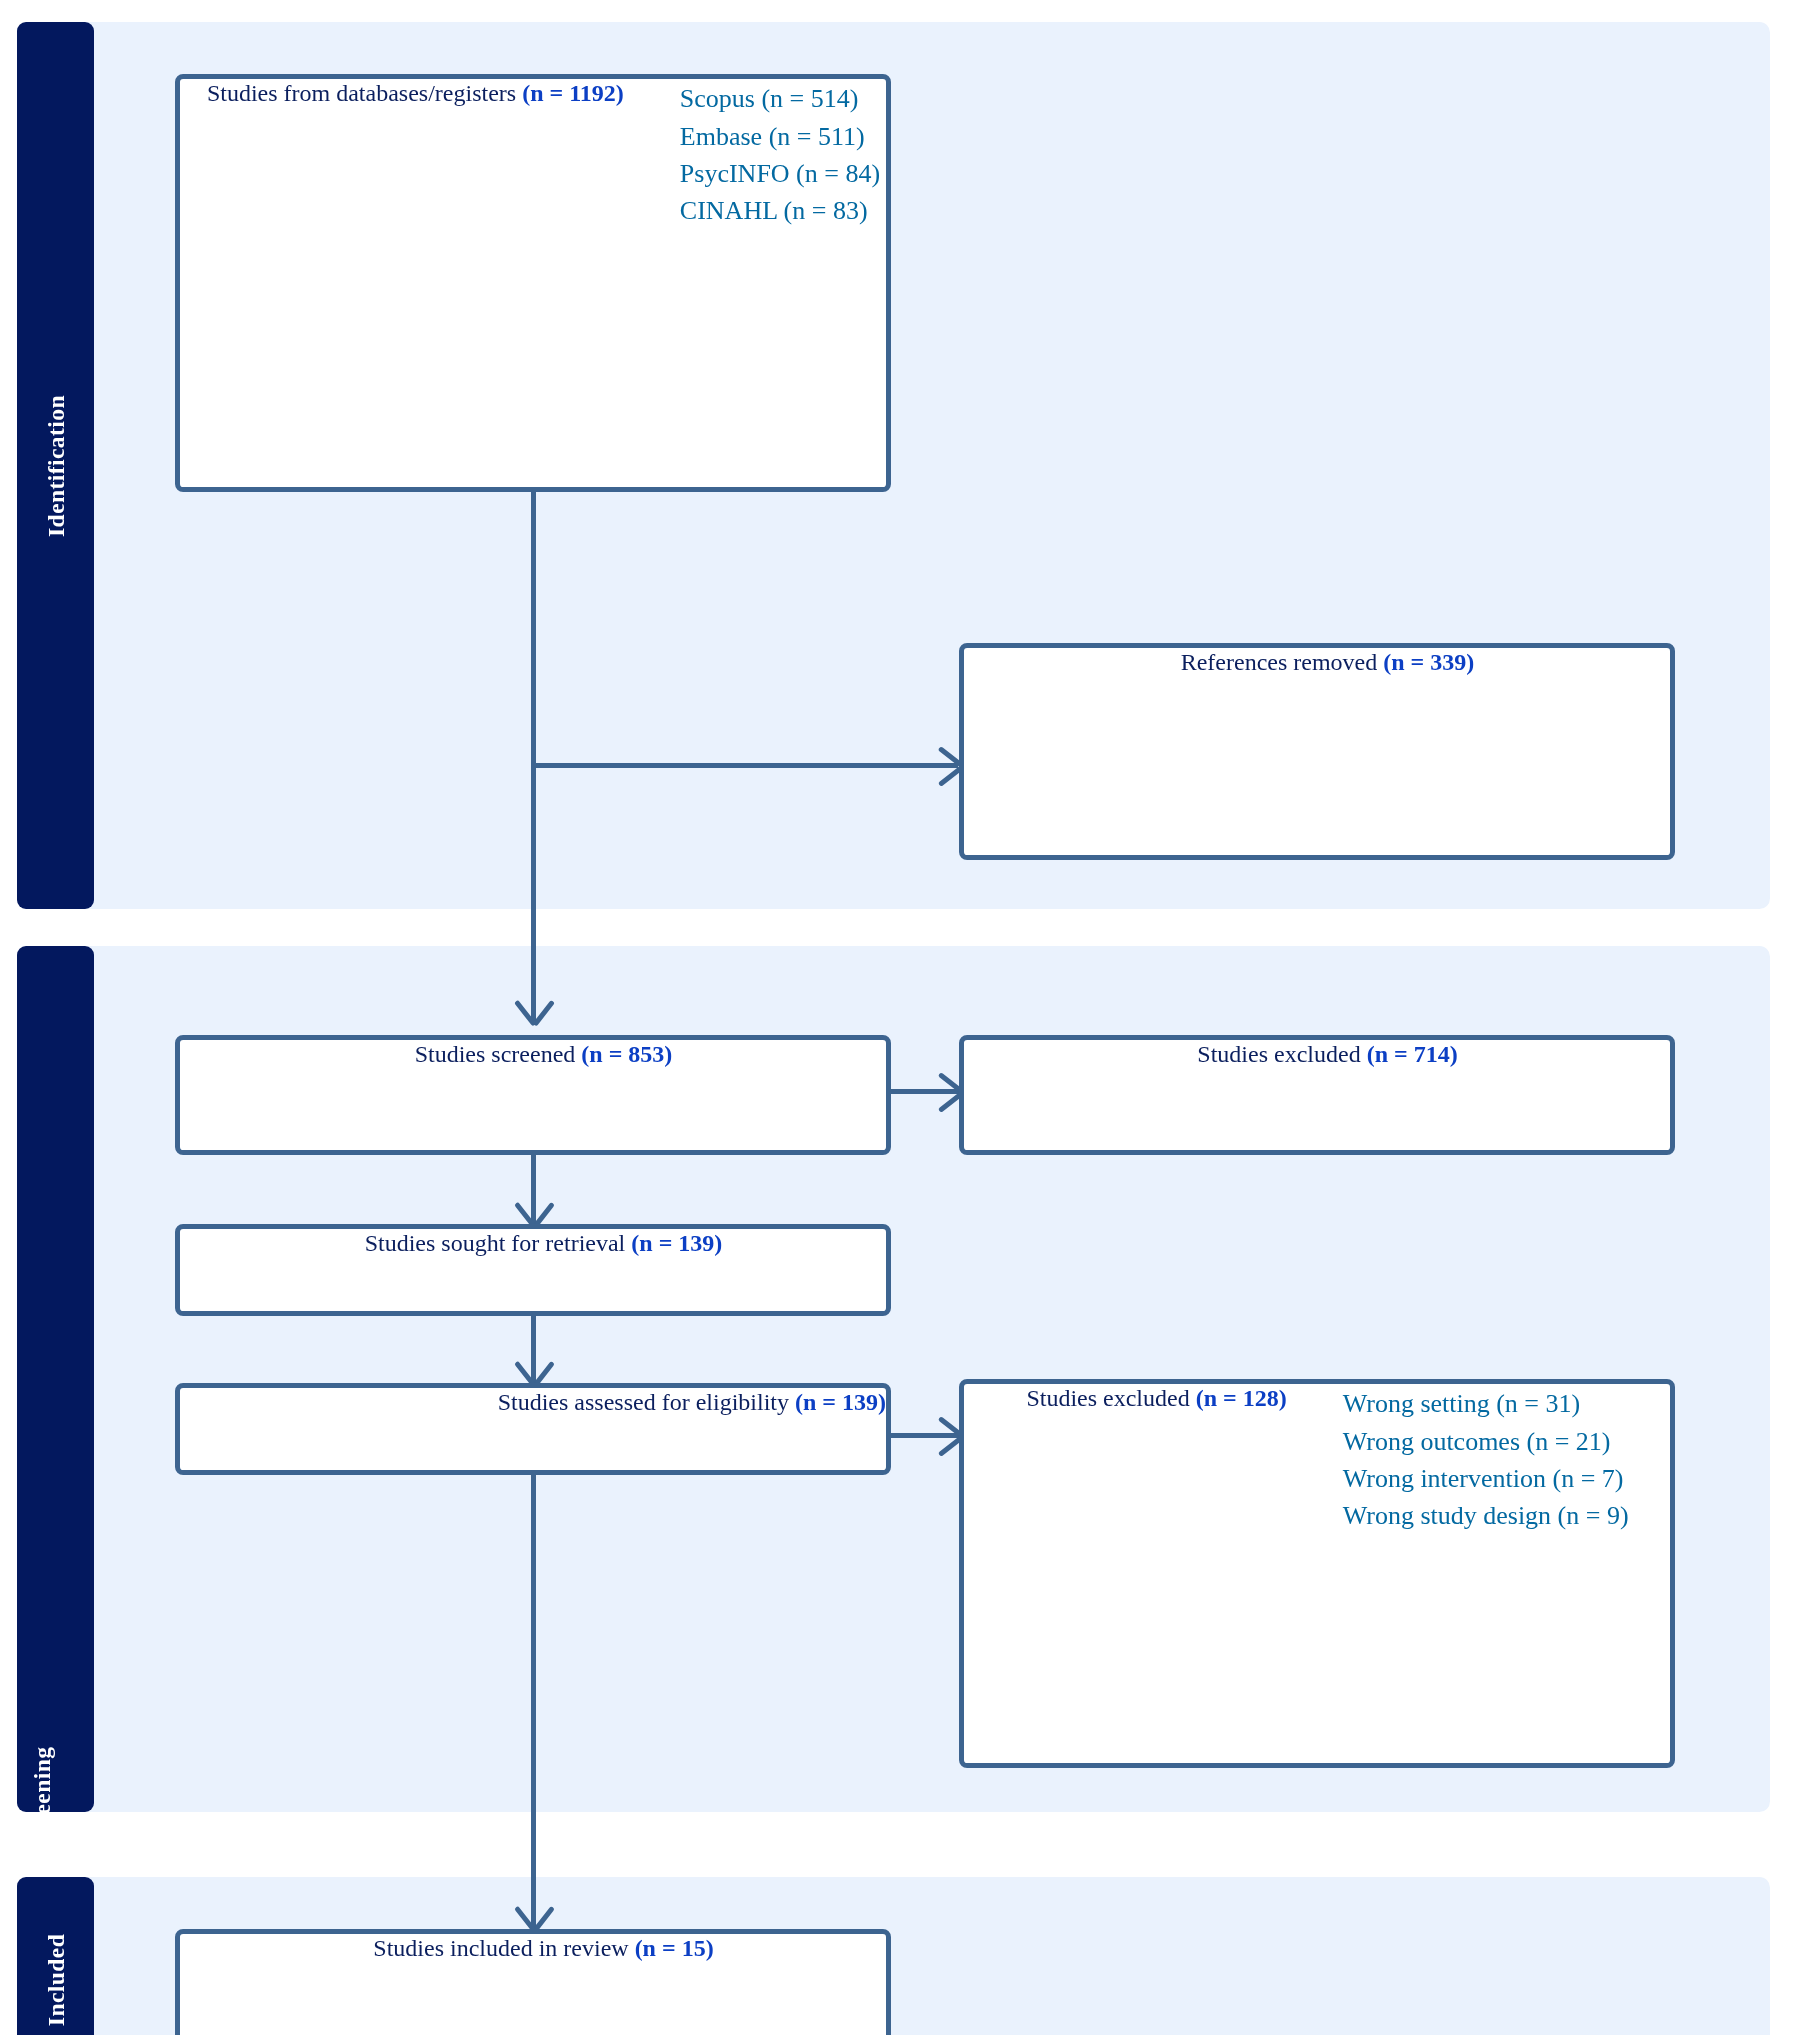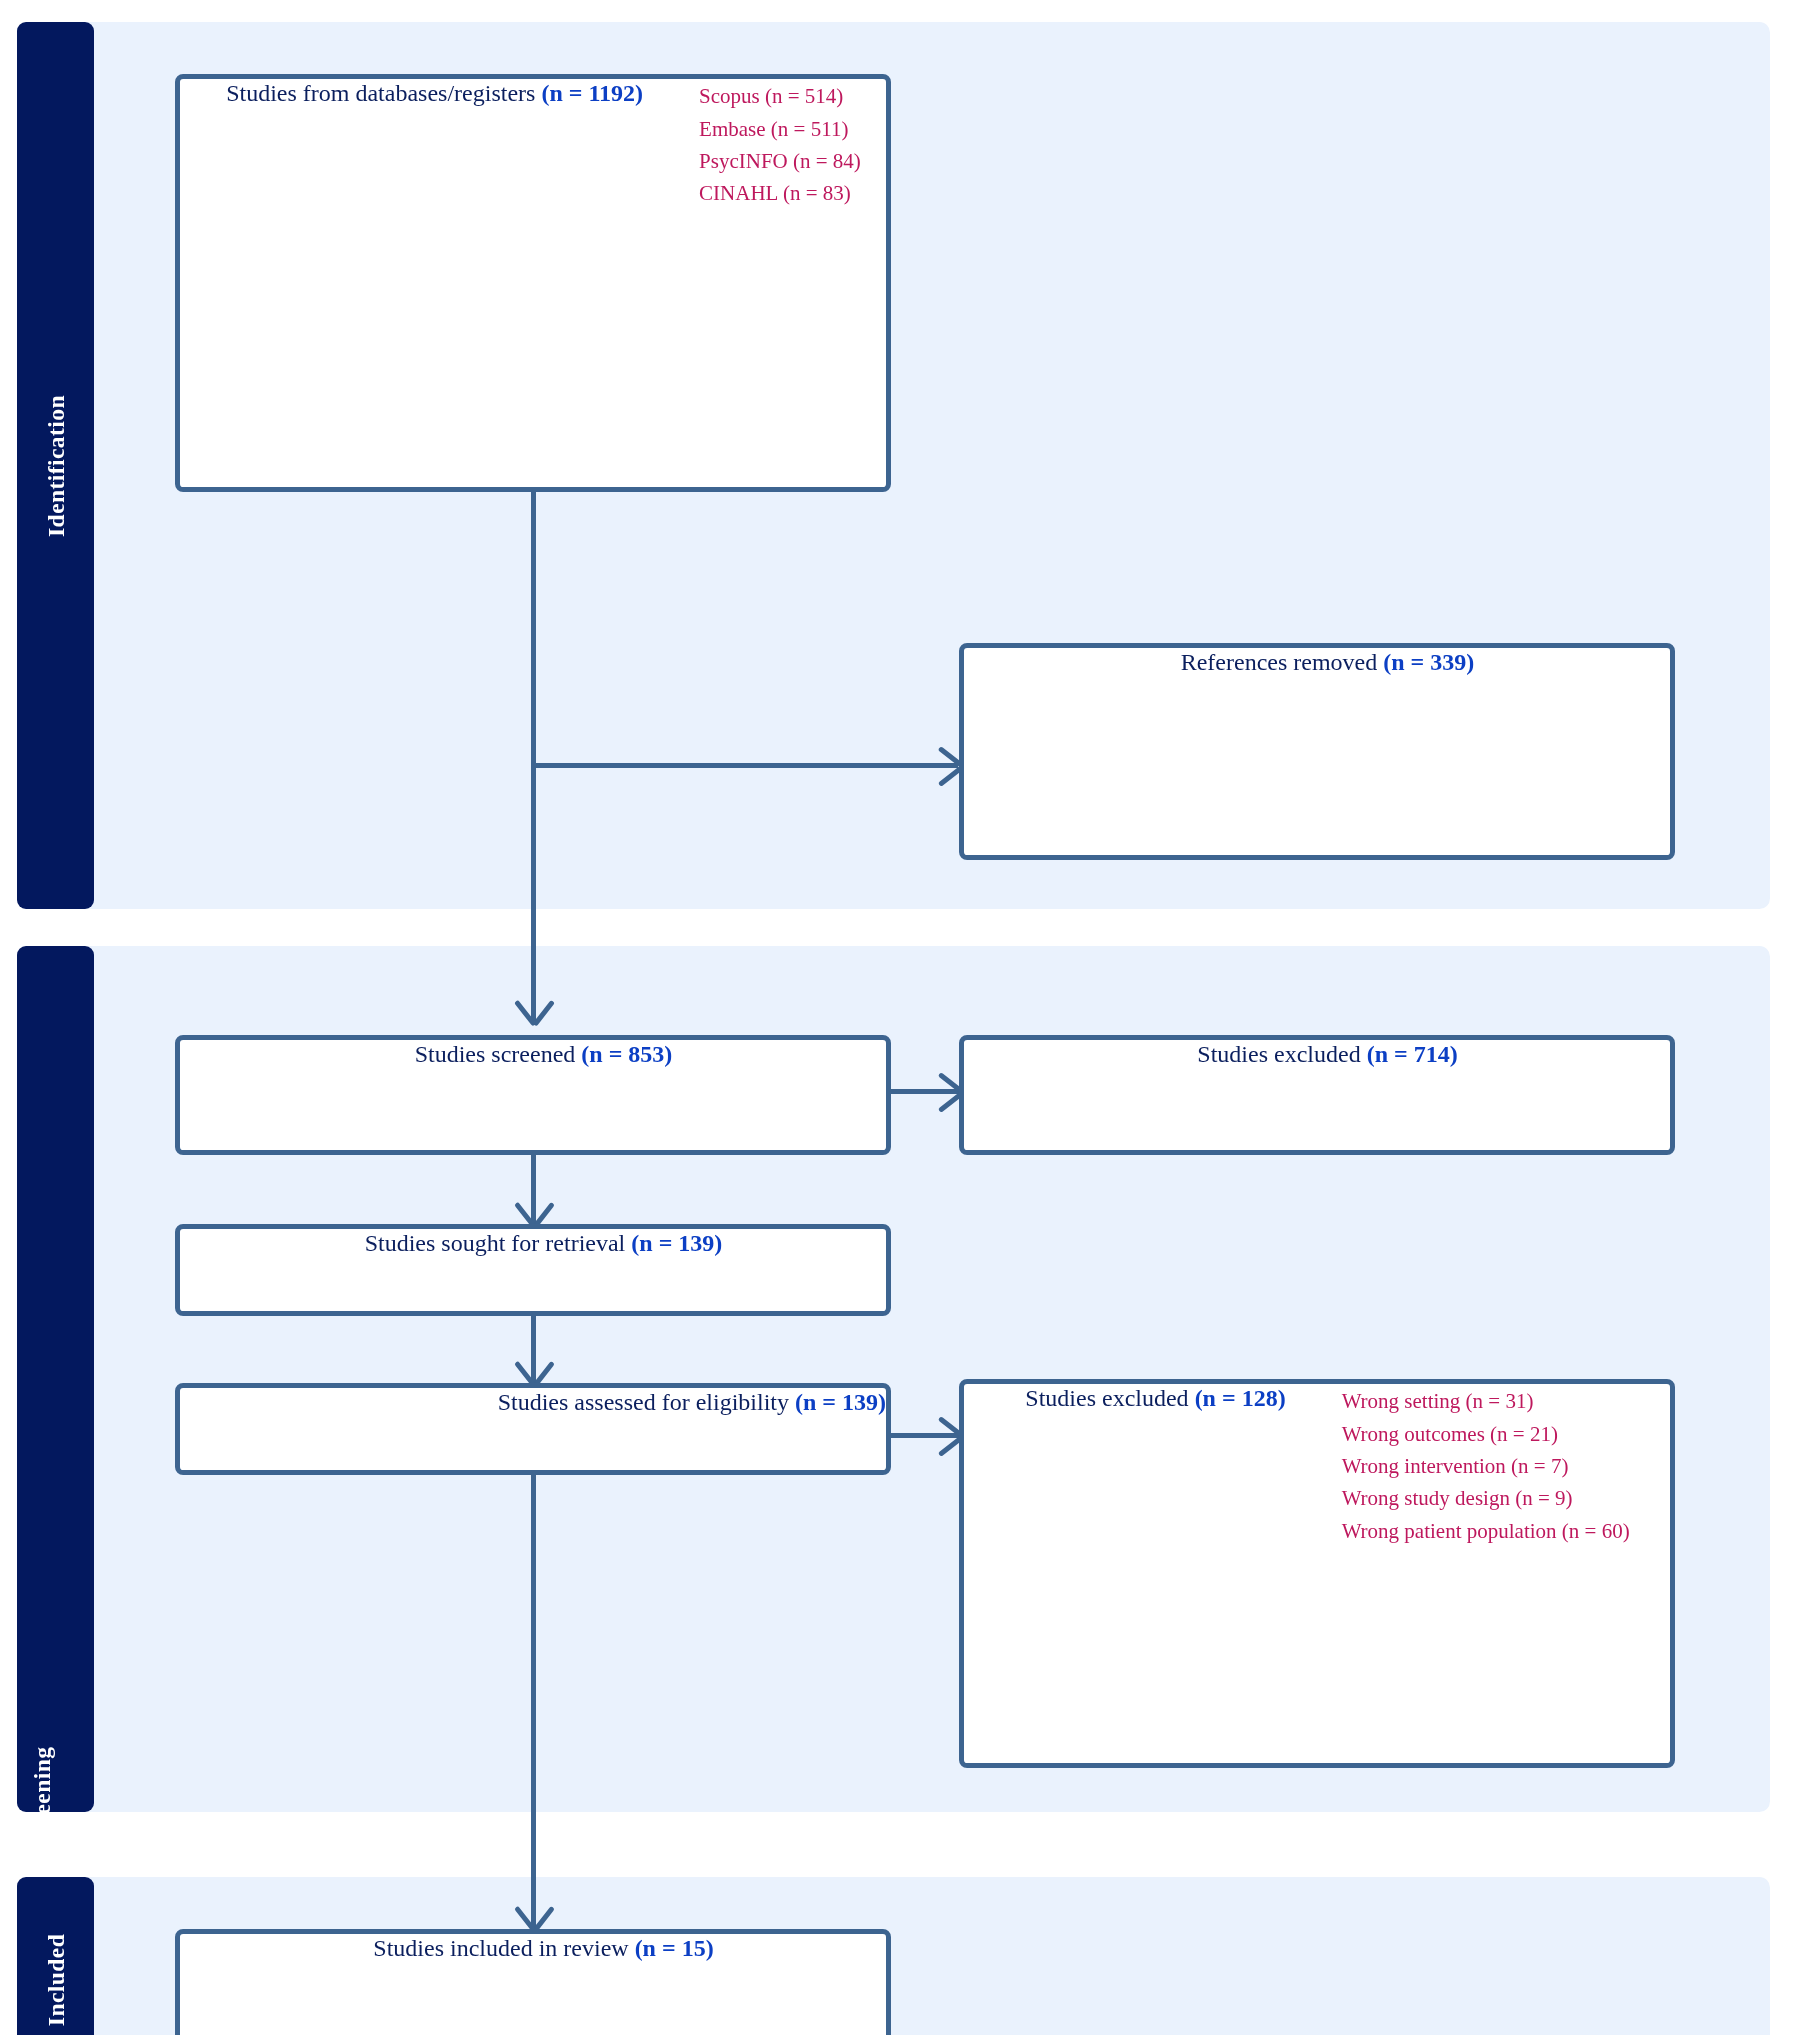--- a/index.html
+++ b/index.html
@@ -70,22 +70,22 @@
     white-space: nowrap;
   }
   .box-title .count {
     color: #0c3fc4;
     font-weight: bold;
   }
   .sub-list {
     margin-top: 7.3px;
   }
   .sub-item {
-    font-size: 21px;
-    color: #be185d;
+    font-size: 26px;
+    color: #0369a1;
     padding-left: 56px;
     line-height: 1.0;
     margin-top: 11.4px;
     white-space: nowrap;
   }
   .sub-item:first-child { margin-top: 0; }
 
   
   .vline {
     position: absolute;
@@ -221,21 +221,20 @@
 
   <div class="box" style="left:959px; top:1379px; width:716px; height:389px;">
     <div class="box-title">
       <span>Studies excluded </span><span class="count">(n = 128)</span>
     </div>
     <div class="sub-list">
       <div class="sub-item">Wrong setting (n = 31)</div>
       <div class="sub-item">Wrong outcomes (n = 21)</div>
       <div class="sub-item">Wrong intervention (n = 7)</div>
       <div class="sub-item">Wrong study design (n = 9)</div>
-      <div class="sub-item">Wrong patient population (n = 60)</div>
     </div>
   </div>
 
   <div class="box" style="left:175px; top:1929px; width:716px; height:120px;">
     <div class="box-title">
       <span>Studies included in review </span><span class="count">(n = 15)</span>
     </div>
   </div>
 
 </div>

